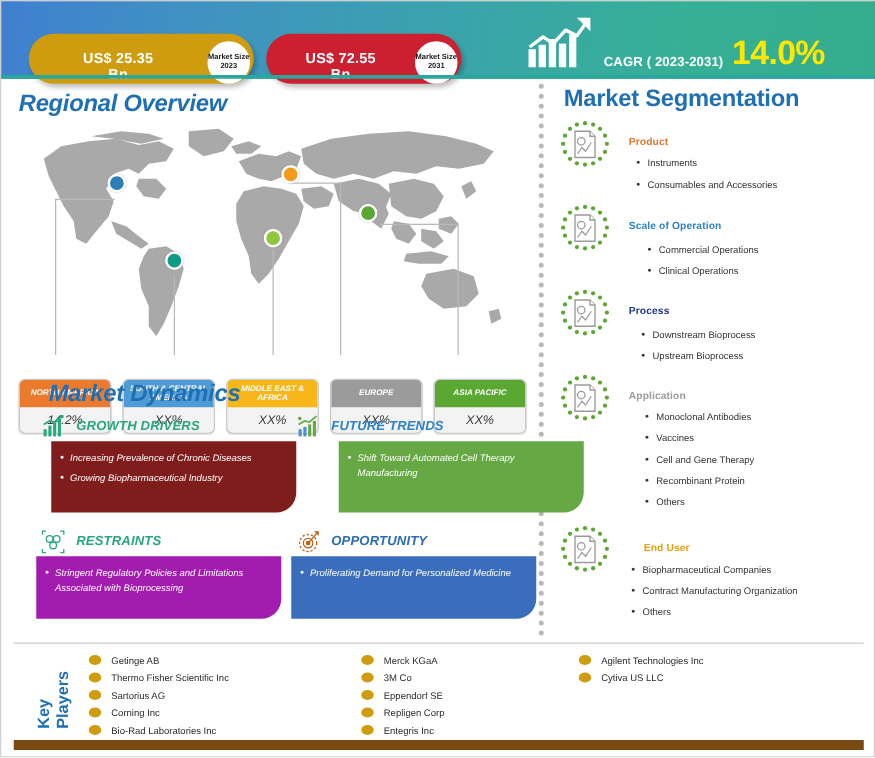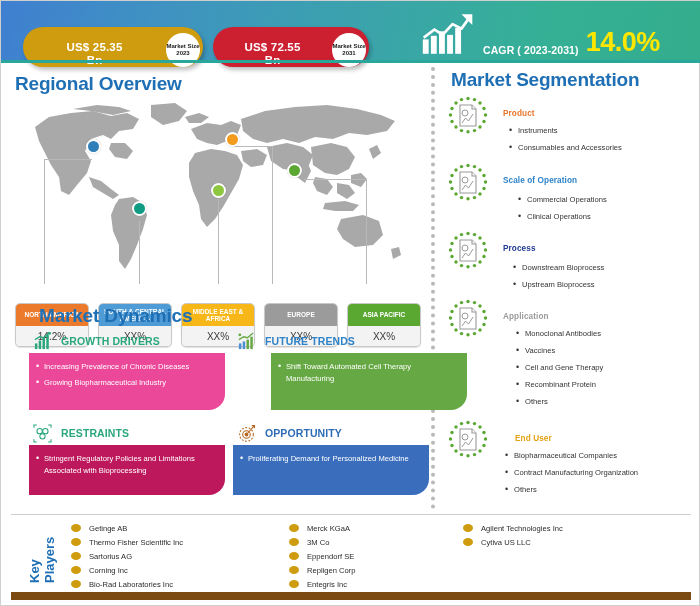--- a/index.html
+++ b/index.html
@@ -55,21 +55,21 @@
   #cagr-label {
     color: #ffffff; font-size: 10.5px; font-weight: bold; letter-spacing: .1px;
     margin-left: 8px; white-space: nowrap;
   }
   #cagr-value {
     color: #ffe700; font-size: 27px; font-weight: bold; margin-left: 7px;
     letter-spacing: -.5px; line-height: 27px;
   }
 
   
-  #left-col { position: absolute; left: 0; top: 62px; width: 428px; height: 364px; }
+  #left-col { position: absolute; left: 0; top: 62px; width: 428px; height: 364px; font-style: italic; }
   #right-col { position: absolute; left: 432px; top: 62px; width: 268px; height: 450px; }
   #v-divider {
     position: absolute; left: 430px; top: 66px; width: 0; height: 442px;
     border-left: 4px dotted #b8b8b8;
   }
 
   .sect-title {
     color: #1f6fb5; font-size: 19px; font-weight: bold; letter-spacing: -.2px;
   }
   #regional-title { position: absolute; left: 14px; top: 10px; }
@@ -299,21 +299,21 @@
         <svg class="dyn-icon" viewBox="0 0 20 20">
           <rect x="2" y="12" width="2.6" height="6" fill="#2aa77d"></rect>
           <rect x="6" y="9" width="2.6" height="9" fill="#2aa77d"></rect>
           <rect x="10" y="6" width="2.6" height="12" fill="#2aa77d"></rect>
           <rect x="14" y="3" width="2.6" height="15" fill="#2aa77d"></rect>
           <path d="M2 8 L7 5 L11 6 L17 1" stroke="#2aa77d" stroke-width="1.4" fill="none"></path>
           <circle cx="17.3" cy="1.3" r="1.6" fill="#2aa77d"></circle>
         </svg>
         <div class="dh-label" style="color:#2aa77d;">GROWTH DRIVERS</div>
       </div>
-      <div class="dyn-box" style="left:14px; top:48px; width:196px; height:57px; background:#ec4899; border-radius:0 0 16px 0;">
+      <div class="dyn-box" style="left:26px; top:48px; width:196px; height:57px; background:#7f1d1d; border-radius:0 0 16px 0;">
         <ul>
           <li>Increasing Prevalence of Chronic Diseases</li>
           <li>Growing Biopharmaceutical Industry</li>
         </ul>
       </div>
 
       <div class="dyn-head" style="left:222px; top:26px;">
         <svg class="dyn-icon" viewBox="0 0 20 20">
           <rect x="2" y="12" width="2.6" height="6" fill="#4a8fd4"></rect>
           <rect x="6" y="10" width="2.6" height="8" fill="#4a8fd4"></rect>
@@ -337,21 +337,21 @@
               <path d="M16 1 L19 1 L19 4"></path>
             <path d="M19 16 L19 19 L16 19"></path>
               <path d="M4 19 L1 19 L1 16"></path>
             <circle cx="7" cy="7.5" r="2.8"></circle>
               <circle cx="13" cy="7.5" r="2.8"></circle>
             <circle cx="10" cy="13" r="2.8"></circle>
           </g>
         </svg>
         <div class="dh-label" style="color:#2aa77d;">RESTRAINTS</div>
       </div>
-      <div class="dyn-box" style="left:14px; top:140px; width:196px; height:50px; background:#be185d; border-radius:0 0 16px 0;">
+      <div class="dyn-box" style="left:14px; top:140px; width:196px; height:50px; background:#a21caf; border-radius:0 0 16px 0;">
         <ul>
           <li>Stringent Regulatory Policies and Limitations Associated with Bioprocessing</li>
         </ul>
       </div>
 
       <div class="dyn-head" style="left:222px; top:118px;">
         <svg class="dyn-icon" viewBox="0 0 20 20">
           <g stroke="#b5651d" stroke-width="1.1" fill="none">
             <circle cx="10" cy="11" r="7.2" stroke-dasharray="2 1.6"></circle>
             <circle cx="10" cy="11" r="4"></circle>

